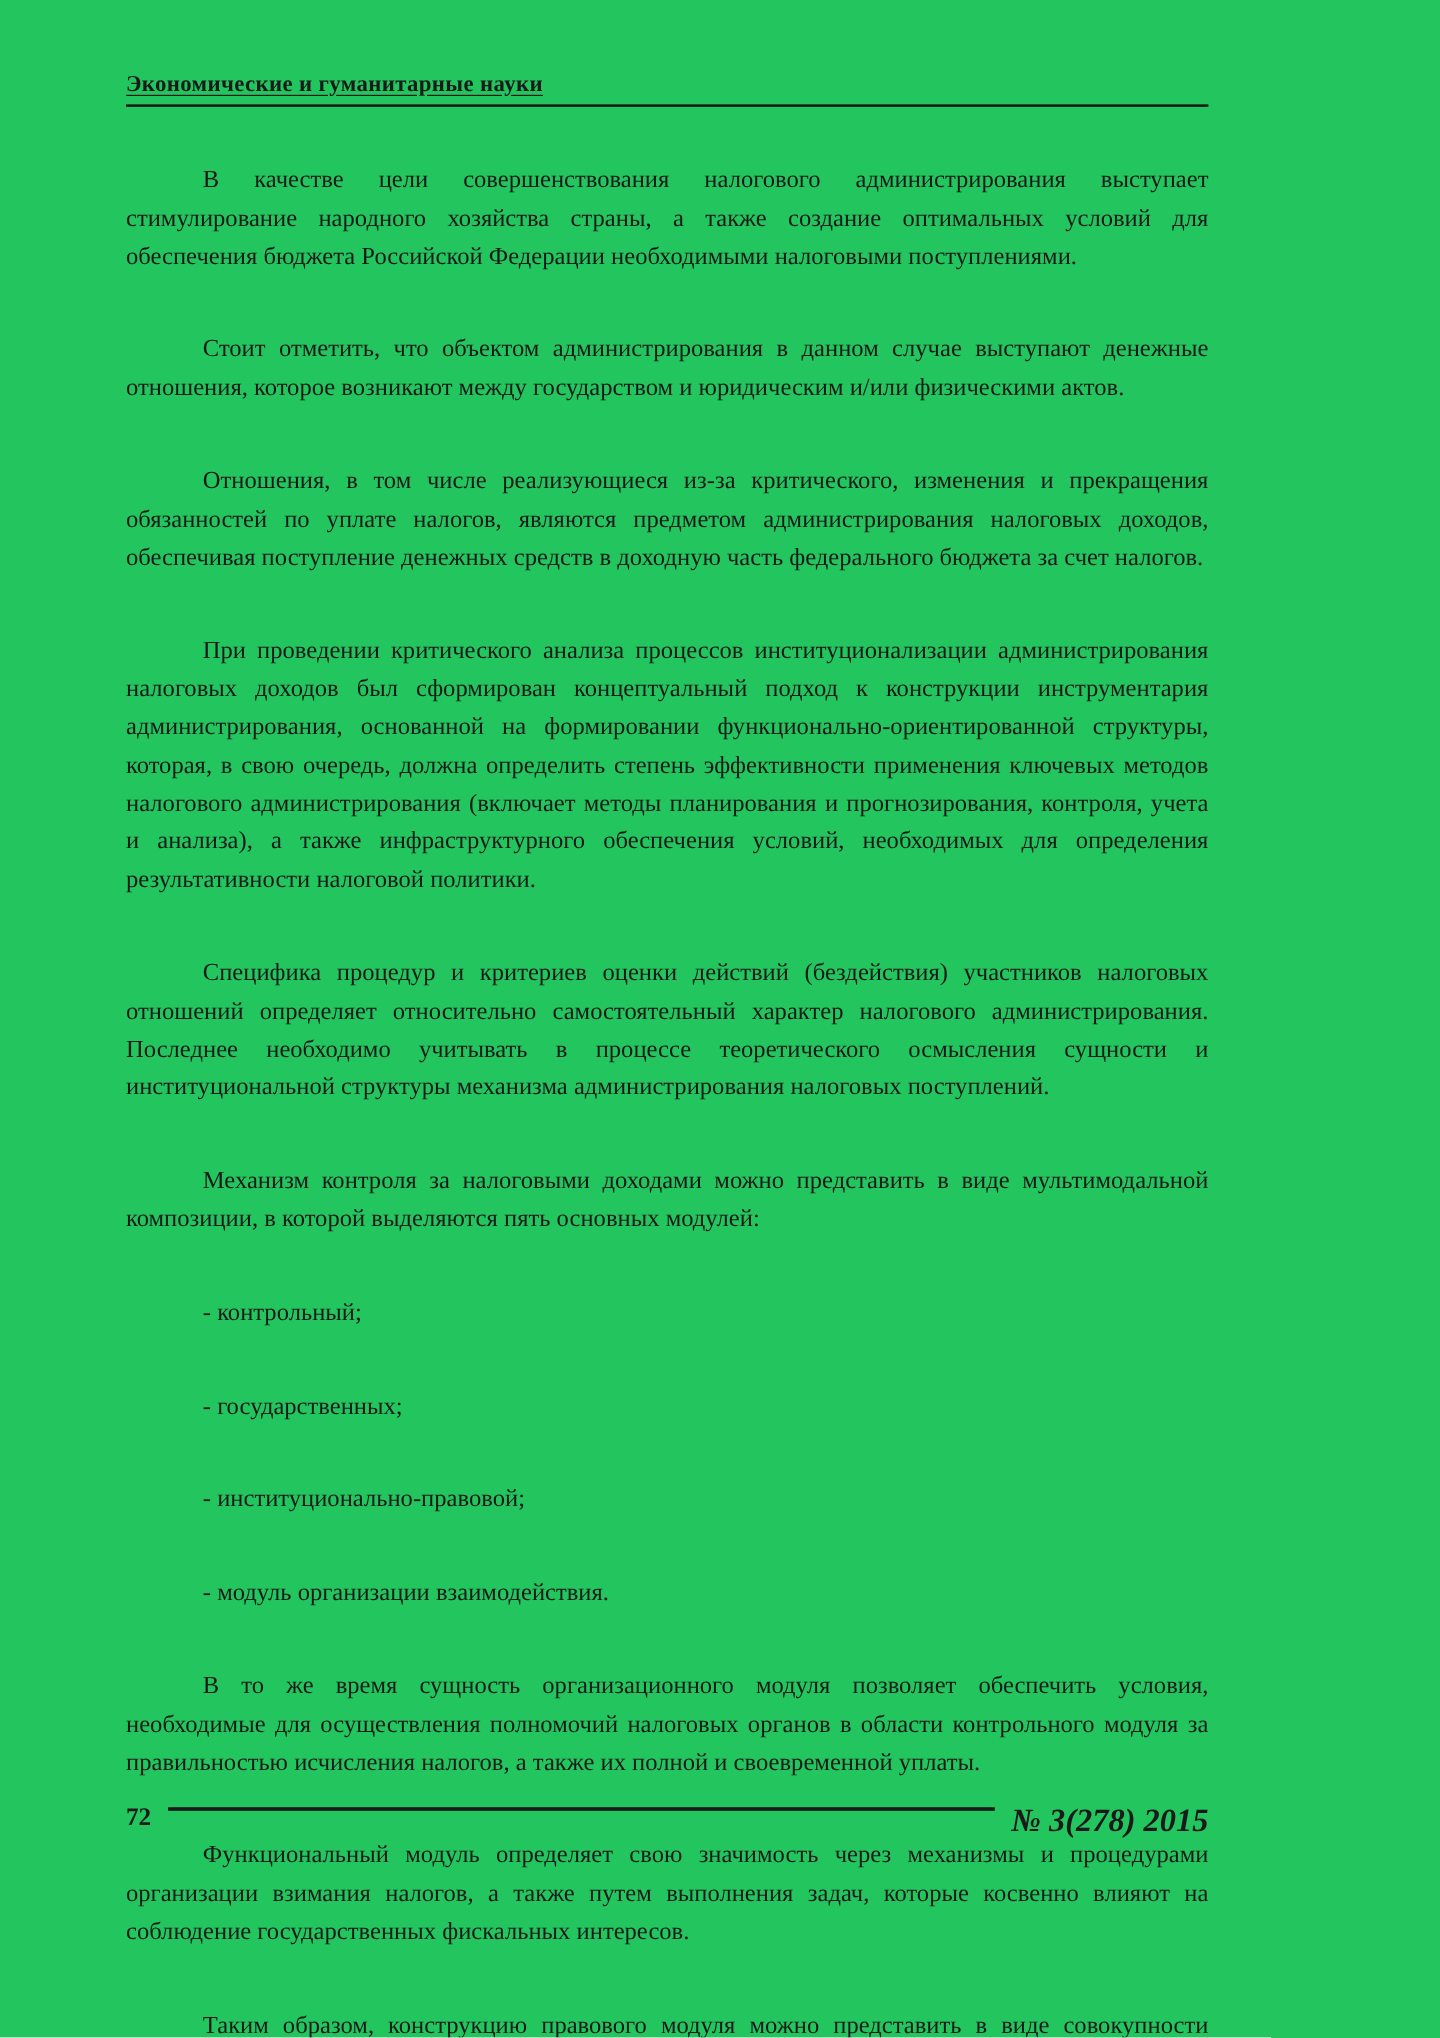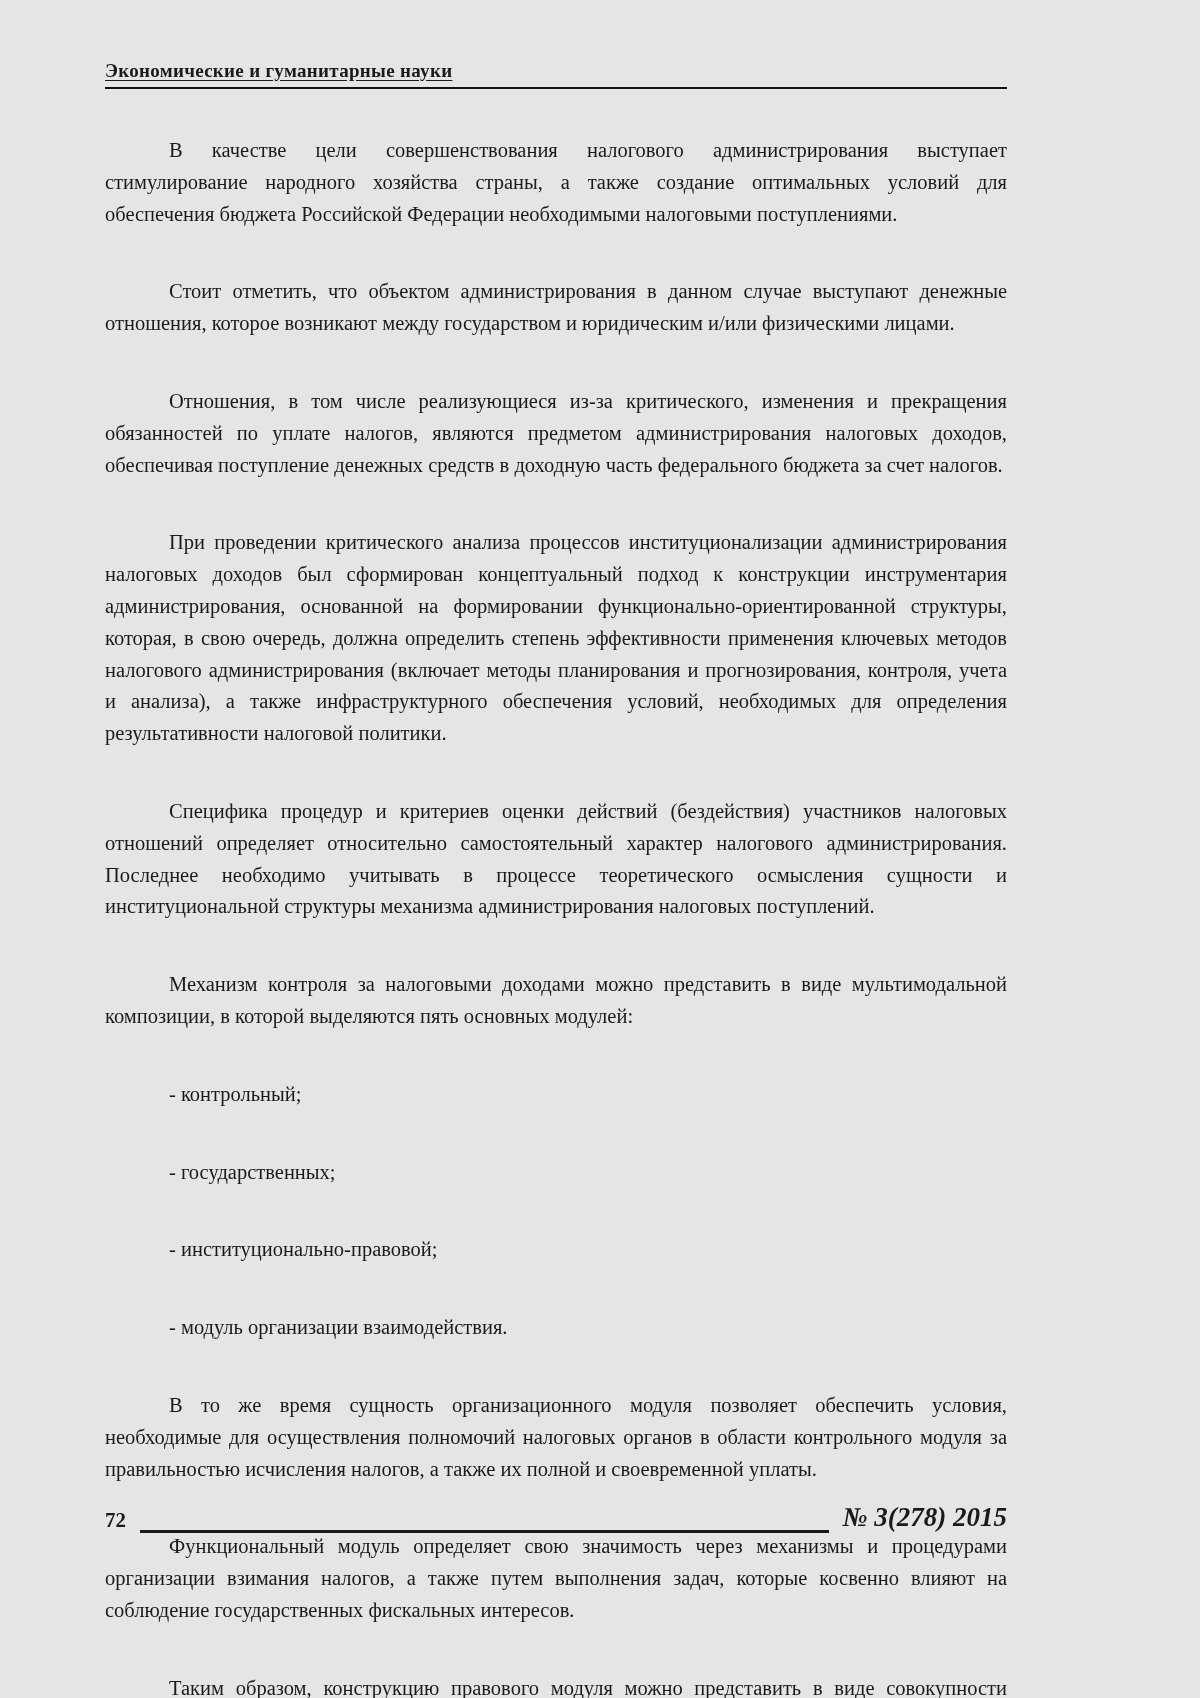--- a/index.html
+++ b/index.html
@@ -7,21 +7,21 @@
     width: 1200px;
     height: 1698px;
     background: #ffffff;
     font-family: "Liberation Serif", serif;
     color: #1a1a1a;
   }
   .page {
     position: relative;
     width: 1200px;
     height: 1698px;
-    background: #e5e5e5;
+    background: #22c55e;
     overflow: hidden;
   }
   .content-col {
     position: absolute;
     left: 105px;
     top: 60px;
     width: 902px;
   }
   .header {
     border-bottom: 2px solid #111111;
@@ -44,21 +44,21 @@
   }
   .article-body p.list-item {
     text-align: left;
   }
   .footer {
     position: absolute;
     left: 105px;
     top: 1502px;
     width: 902px;
     display: flex;
-    align-items: flex-end;
+    align-items: flex-start;
   }
   .page-num {
     font-weight: bold;
     font-size: 21px;
     margin-right: 14px;
   }
   .footer-rule {
     flex: 1;
     border-top: 3px solid #1a1a1a;
     height: 0;
@@ -76,21 +76,21 @@
 
 <div class="page">
 
   <div class="content-col">
     <div class="header">
       <span class="header-title">Экономические и гуманитарные науки</span>
     </div>
 
     <div class="article-body" id="article-body">
         <p class="para">В качестве цели совершенствования налогового администрирования выступает стимулирование народного хозяйства страны, а также создание оптимальных условий для обеспечения бюджета Российской Федерации необходимыми налоговыми поступлениями.</p>
-        <p class="para">Стоит отметить, что объектом администрирования в данном случае выступают денежные отношения, которое возникают между государством и юридическим и/или физическими лицами.</p>
+        <p class="para">Стоит отметить, что объектом администрирования в данном случае выступают денежные отношения, которое возникают между государством и юридическим и/или физическими актов.</p>
         <p class="para">Отношения, в том числе реализующиеся из-за критического, изменения и прекращения обязанностей по уплате налогов, являются предметом администрирования налоговых доходов, обеспечивая поступление денежных средств в доходную часть федерального бюджета за счет налогов.</p>
         <p class="para">При проведении критического анализа процессов институционализации администрирования налоговых доходов был сформирован концептуальный подход к конструкции инструментария администрирования, основанной на формировании функционально-ориентированной структуры, которая, в свою очередь, должна определить степень эффективности применения ключевых методов налогового администрирования (включает методы планирования и прогнозирования, контроля, учета и анализа), а также инфраструктурного обеспечения условий, необходимых для определения результативности налоговой политики.</p>
         <p class="para">Специфика процедур и критериев оценки действий (бездействия) участников налоговых отношений определяет относительно самостоятельный характер налогового администрирования. Последнее необходимо учитывать в процессе теоретического осмысления сущности и институциональной структуры механизма администрирования налоговых поступлений.</p>
         <p class="para">Механизм контроля за налоговыми доходами можно представить в виде мультимодальной композиции, в которой выделяются пять основных модулей:</p>
         <p class="list-item">- контрольный;</p>
         <p class="list-item">- государственных;</p>
         <p class="list-item">- институционально-правовой;</p>
         <p class="list-item">- модуль организации взаимодействия.</p>
         <p class="para">В то же время сущность организационного модуля позволяет обеспечить условия, необходимые для осуществления полномочий налоговых органов в области контрольного модуля за правильностью исчисления налогов, а также их полной и своевременной уплаты.</p>
         <p class="para">Функциональный модуль определяет свою значимость через механизмы и процедурами организации взимания налогов, а также путем выполнения задач, которые косвенно влияют на соблюдение государственных фискальных интересов.</p>

